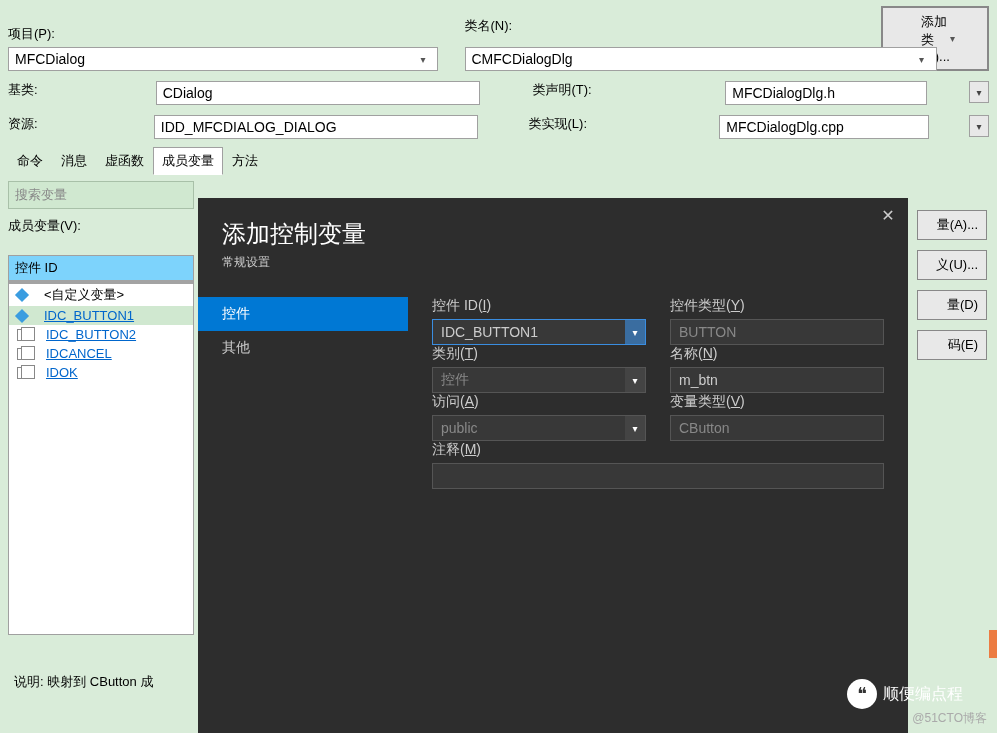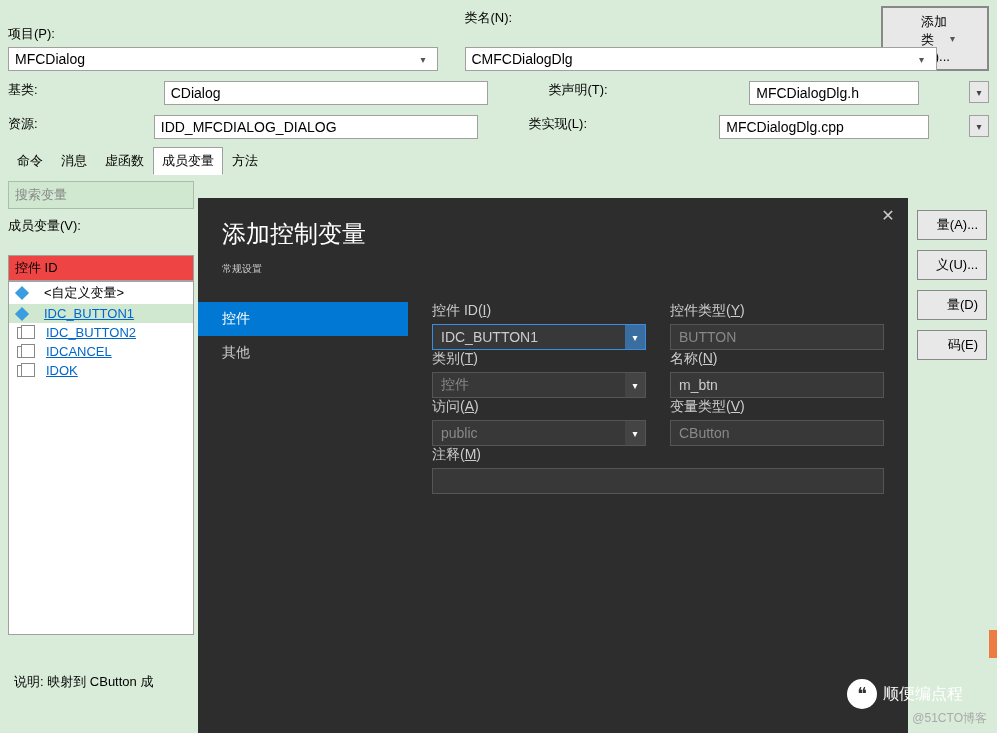--- a/index.html
+++ b/index.html
@@ -21,39 +21,39 @@
     .tabs { display: flex; margin-top: 8px; border-bottom: none; }
     .tab { padding: 4px 8px; font-size: 13px; background: transparent; border: 1px solid transparent; cursor: pointer; }
     .tab.active { background: #fff; border: 1px solid #a0a0a0; border-bottom: 1px solid #fff; }
     
     .main-area { display: flex; padding: 0 8px; }
     .left-panel { width: 186px; }
     .search-box { background: #d0e8d0; border: 1px solid #a8c0a8; padding: 4px 6px; font-size: 13px; color: #888; width: 186px; margin-bottom: 8px; }
     
     .tree-label { font-size: 13px; margin-bottom: 20px; }
     .tree { background: #fff; border: 1px solid #a0a0a0; width: 186px; height: 380px; font-size: 13px; }
-    .tree-header { background: #ef4444; padding: 3px 6px; border-bottom: 2px solid #a3a3a3; font-size: 13px; }
+    .tree-header { background: #7dd3fc; padding: 3px 6px; border-bottom: 4px solid #a3a3a3; font-size: 13px; }
     .tree-item { padding: 2px 6px; display: flex; align-items: center; gap: 13px; }
     .tree-item.selected { background: #d0e8d0; }
     .tree-item a { color: #0066cc; text-decoration: underline; cursor: pointer; }
     
     .icon-diamond-blue { width: 10px; height: 10px; background: #3a9de0; transform: rotate(45deg); display: inline-block; }
     .icon-square { width: 12px; height: 12px; border: 1px solid #888; display: inline-block; position: relative; }
     .icon-square::before { content: ''; position: absolute; width: 12px; height: 12px; border: 1px solid #888; top: -3px; left: 3px; background: #fff; }
     
     .right-buttons { position: absolute; right: 10px; top: 210px; display: flex; flex-direction: column; gap: 10px; }
     .right-btn { background: #e8e8e8; border: 1px solid #888; padding: 5px 8px; font-size: 13px; width: 70px; text-align: right; }
     
     .description { position: absolute; bottom: 42px; left: 14px; font-size: 13px; color: #000; }
     
     
     .dark-dialog { position: absolute; left: 198px; top: 198px; width: 710px; height: 652px; background: #2d2d2d; color: #ccc; display: flex; flex-direction: column; }
     .dark-header { padding: 20px 24px 10px 24px; position: relative; }
     .dark-title { font-size: 24px; color: #fff; font-weight: 300; }
-    .dark-subtitle { font-size: 10px; color: #ccc; margin-top: 12px; }
+    .dark-subtitle { font-size: 12px; color: #ccc; margin-top: 4px; }
     .close-btn { position: absolute; right: 10px; top: 8px; color: #ccc; font-size: 16px; cursor: pointer; width: 20px; height: 20px; text-align: center; }
     
     .dark-body { display: flex; flex: 1; }
     .dark-sidebar { width: 210px; padding-top: 16px; }
     .dark-side-item { padding: 8px 24px; font-size: 14px; color: #ccc; cursor: pointer; }
     .dark-side-item.active { background: #0078d4; color: #fff; }
     
     .dark-content { flex: 1; padding: 16px 24px; }
     .dark-row { display: flex; gap: 24px; }
     .dark-field { flex: 1; display: flex; flex-direction: column; gap: 4px; }
@@ -83,36 +83,36 @@
   <div class="field-row" style="align-items:flex-end">
     <div style="width:440px">
       <div class="label">项目(P):</div>
       <div class="dropdown" style="width:430px;margin-top:4px">
         <span>MFCDialog</span>
         <span class="dropdown-arrow">▾</span>
       </div>
     </div>
     <div style="width:400px">
       <div class="label">类名(N):</div>
-      <div class="dropdown" style="width:472px;margin-top:20px">
+      <div class="dropdown" style="width:472px;margin-top:12px">
         <span>CMFCDialogDlg</span>
         <span class="dropdown-arrow">▾</span>
       </div>
     </div>
     <div class="add-class-btn">
       <span>添加类(C)...</span>
       <span style="font-size:10px;color:#555">▾</span>
     </div>
   </div>
 
   <div class="field-row" style="margin-top:10px">
     <div class="label" style="width:105px">基类:</div>
     <div class="text-input" style="width:324px">CDialog</div>
     <div class="label" style="width:150px;margin-left:10px">类声明(T):</div>
-    <div class="dropdown" style="width:170px">
+    <div class="dropdown" style="width:202px">
       <span>MFCDialogDlg.h</span>
     </div>
     <div class="dropdown-btn">▾</div>
   </div>
 
   <div class="field-row" style="margin-top:10px">
     <div class="label" style="width:105px">资源:</div>
     <div class="text-input" style="width:324px">IDD_MFCDIALOG_DIALOG</div>
     <div class="label" style="width:150px;margin-left:10px">类实现(L):</div>
     <div class="dropdown" style="width:210px">

